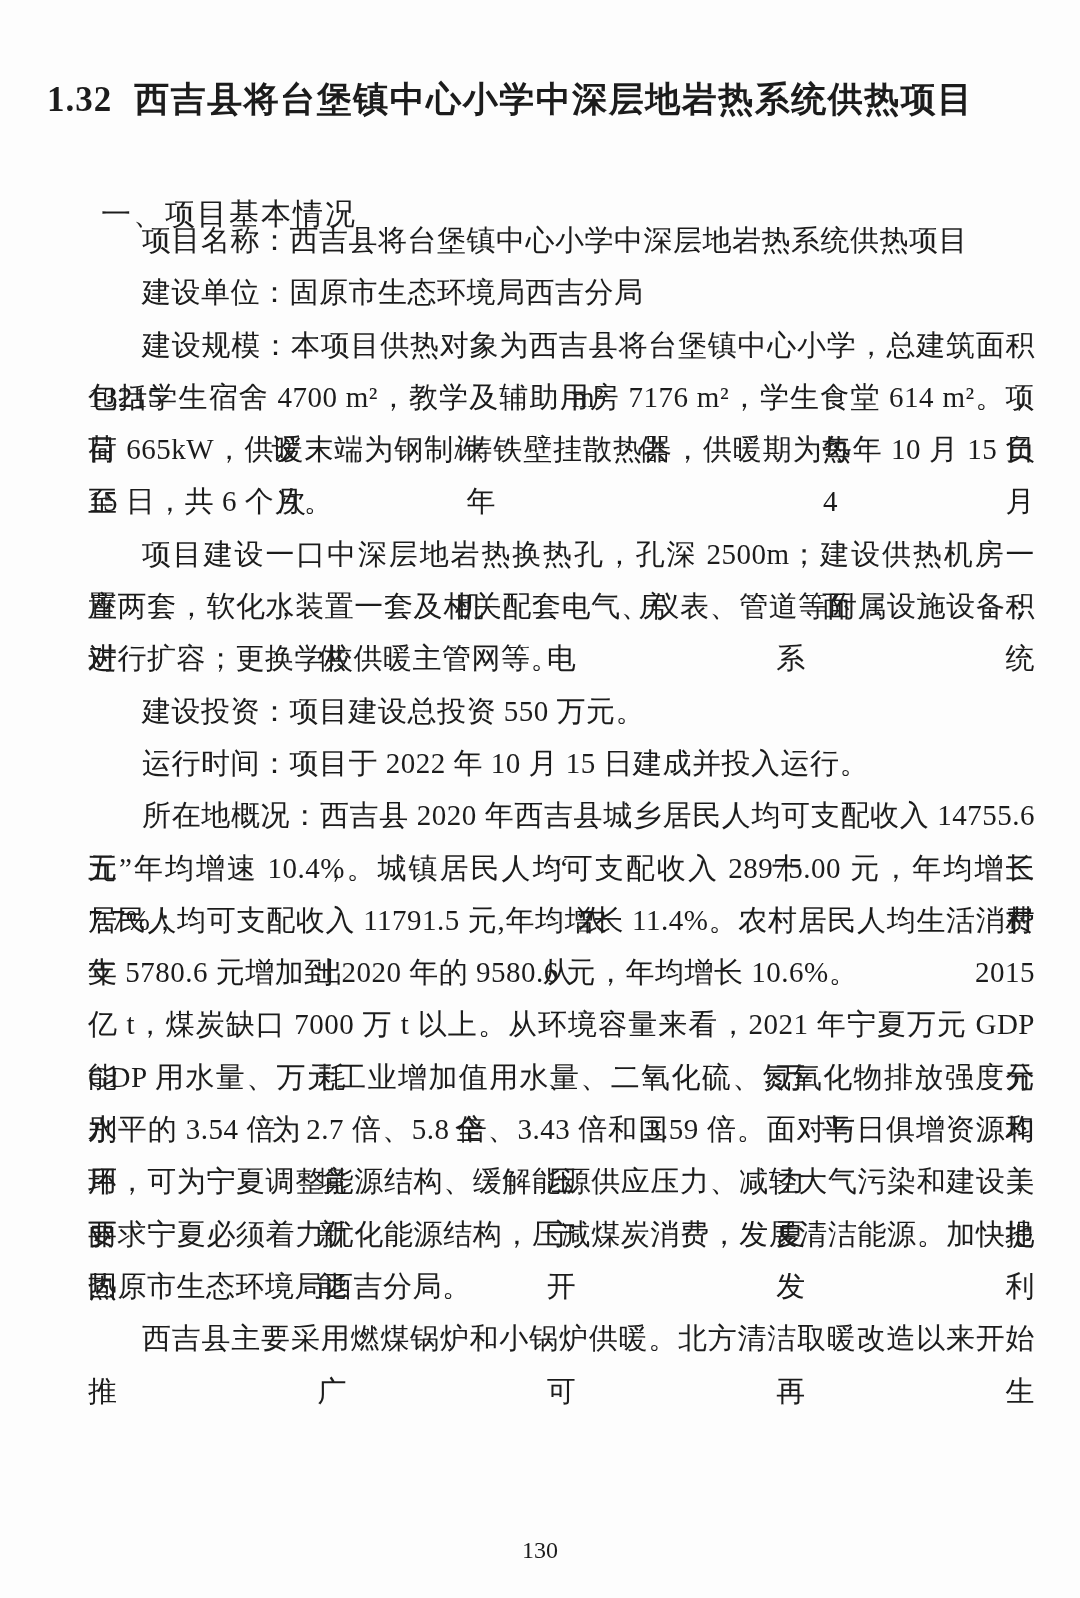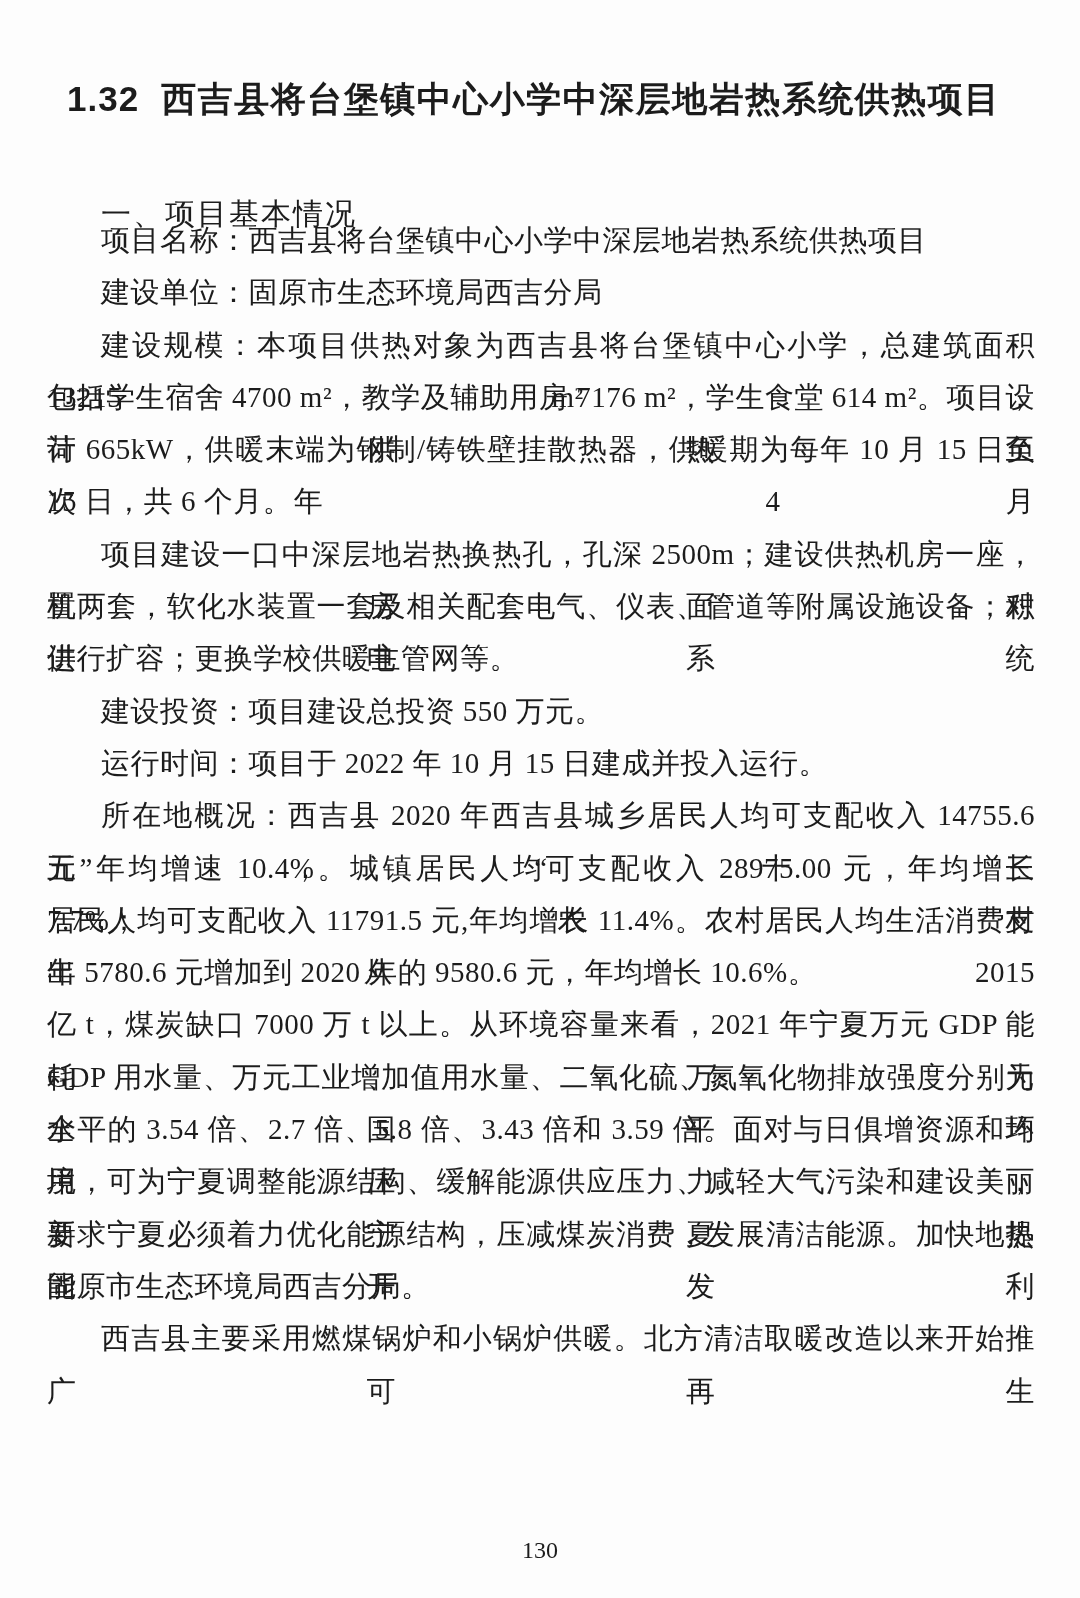--- a/index.html
+++ b/index.html
@@ -21,24 +21,23 @@
     position: absolute;
     top: 80px;
     left: 47px;
     right: 45px;
     font-size: 35px;
     font-weight: 700;
     line-height: 1.1;
     white-space: nowrap;
   }
   .doc-title .num {
-    font-family: Liberation Sans, sans-serif;
+    font-family: Liberation Serif, serif;
     margin-right: 22px;
     letter-spacing: 1px;
-    margin-left: 20px;
   }
   .doc-title .txt {
     font-family: Liberation Sans, sans-serif;
     letter-spacing: 1.5px;
   }
   .section-heading {
     position: absolute;
     top: 176px;
     left: 101px;
     font-family: "Liberation Sans", "DejaVu Sans", sans-serif;
@@ -55,20 +54,21 @@
     right: 45px;
   }
   .line {
     height: 52.3px;
     line-height: 52.3px;
     font-size: 29px;
     text-align: justify;
     text-align-last: left;
     white-space: nowrap;
     letter-spacing: 0.5px;
+    margin-left: 41px;
   }
   .line.fill {
     white-space: normal;
     text-align-last: justify;
   }
   .line.indent {
     text-indent: 54px;
   }
   .page-number {
     position: absolute;

